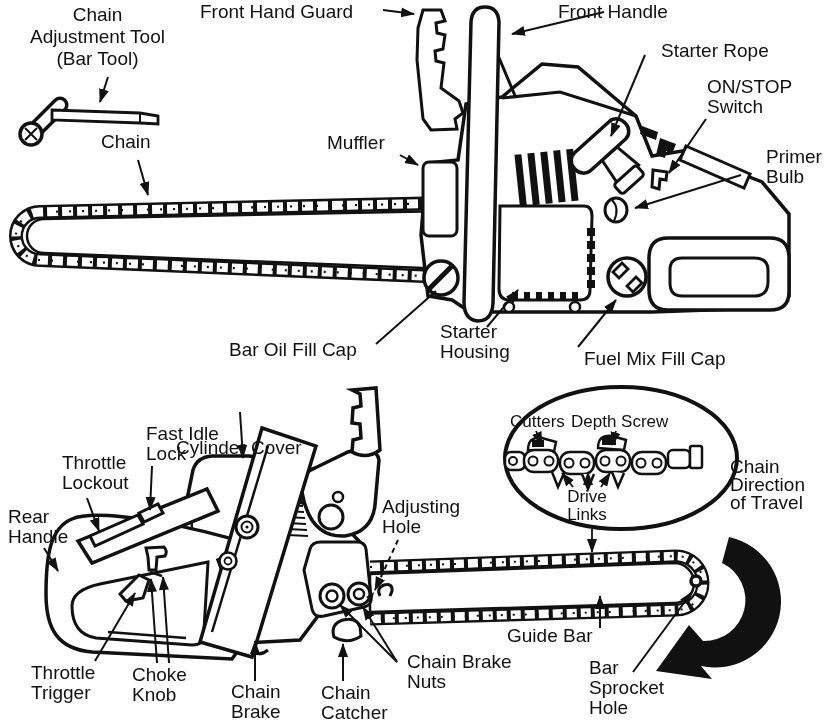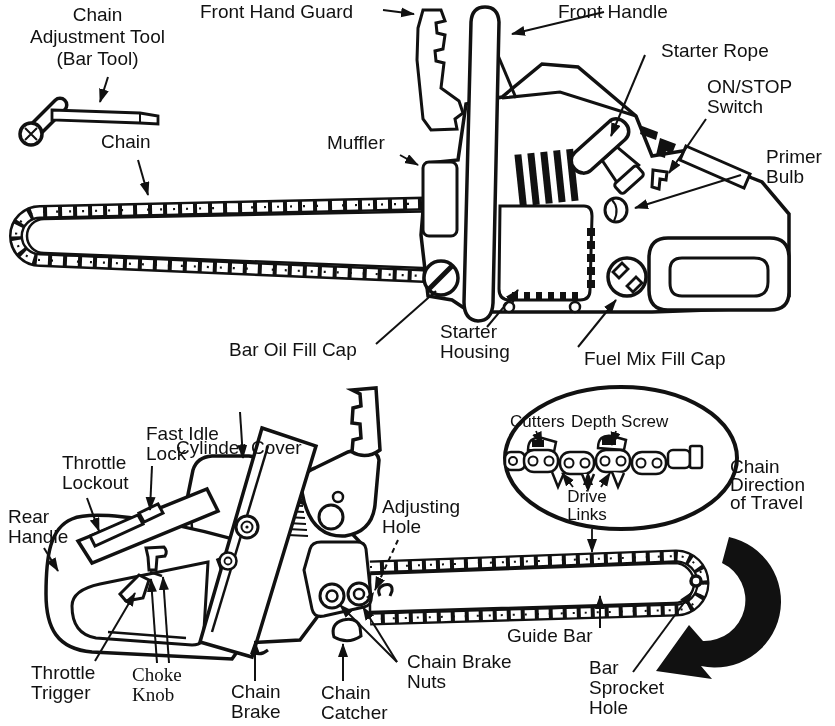--- a/index.html
+++ b/index.html
@@ -277,15 +277,15 @@
 Sprocket
 Hole</div>
   <div class="lbl" style="left:407px;top:652px;">Chain Brake
 Nuts</div>
   <div class="lbl" style="left:321px;top:683px;">Chain
 Catcher</div>
   <div class="lbl" style="left:231px;top:682px;">Chain
 Brake</div>
   <div class="lbl" style="left:31px;top:663px;">Throttle
 Trigger</div>
-  <div class="lbl" style="left:132px;top:665px;font-family:Liberation Serif, serif;">Choke
+  <div class="lbl" style="left:132px;top:665px;">Choke
 Knob</div>
 </div>
 
 </body></html>

